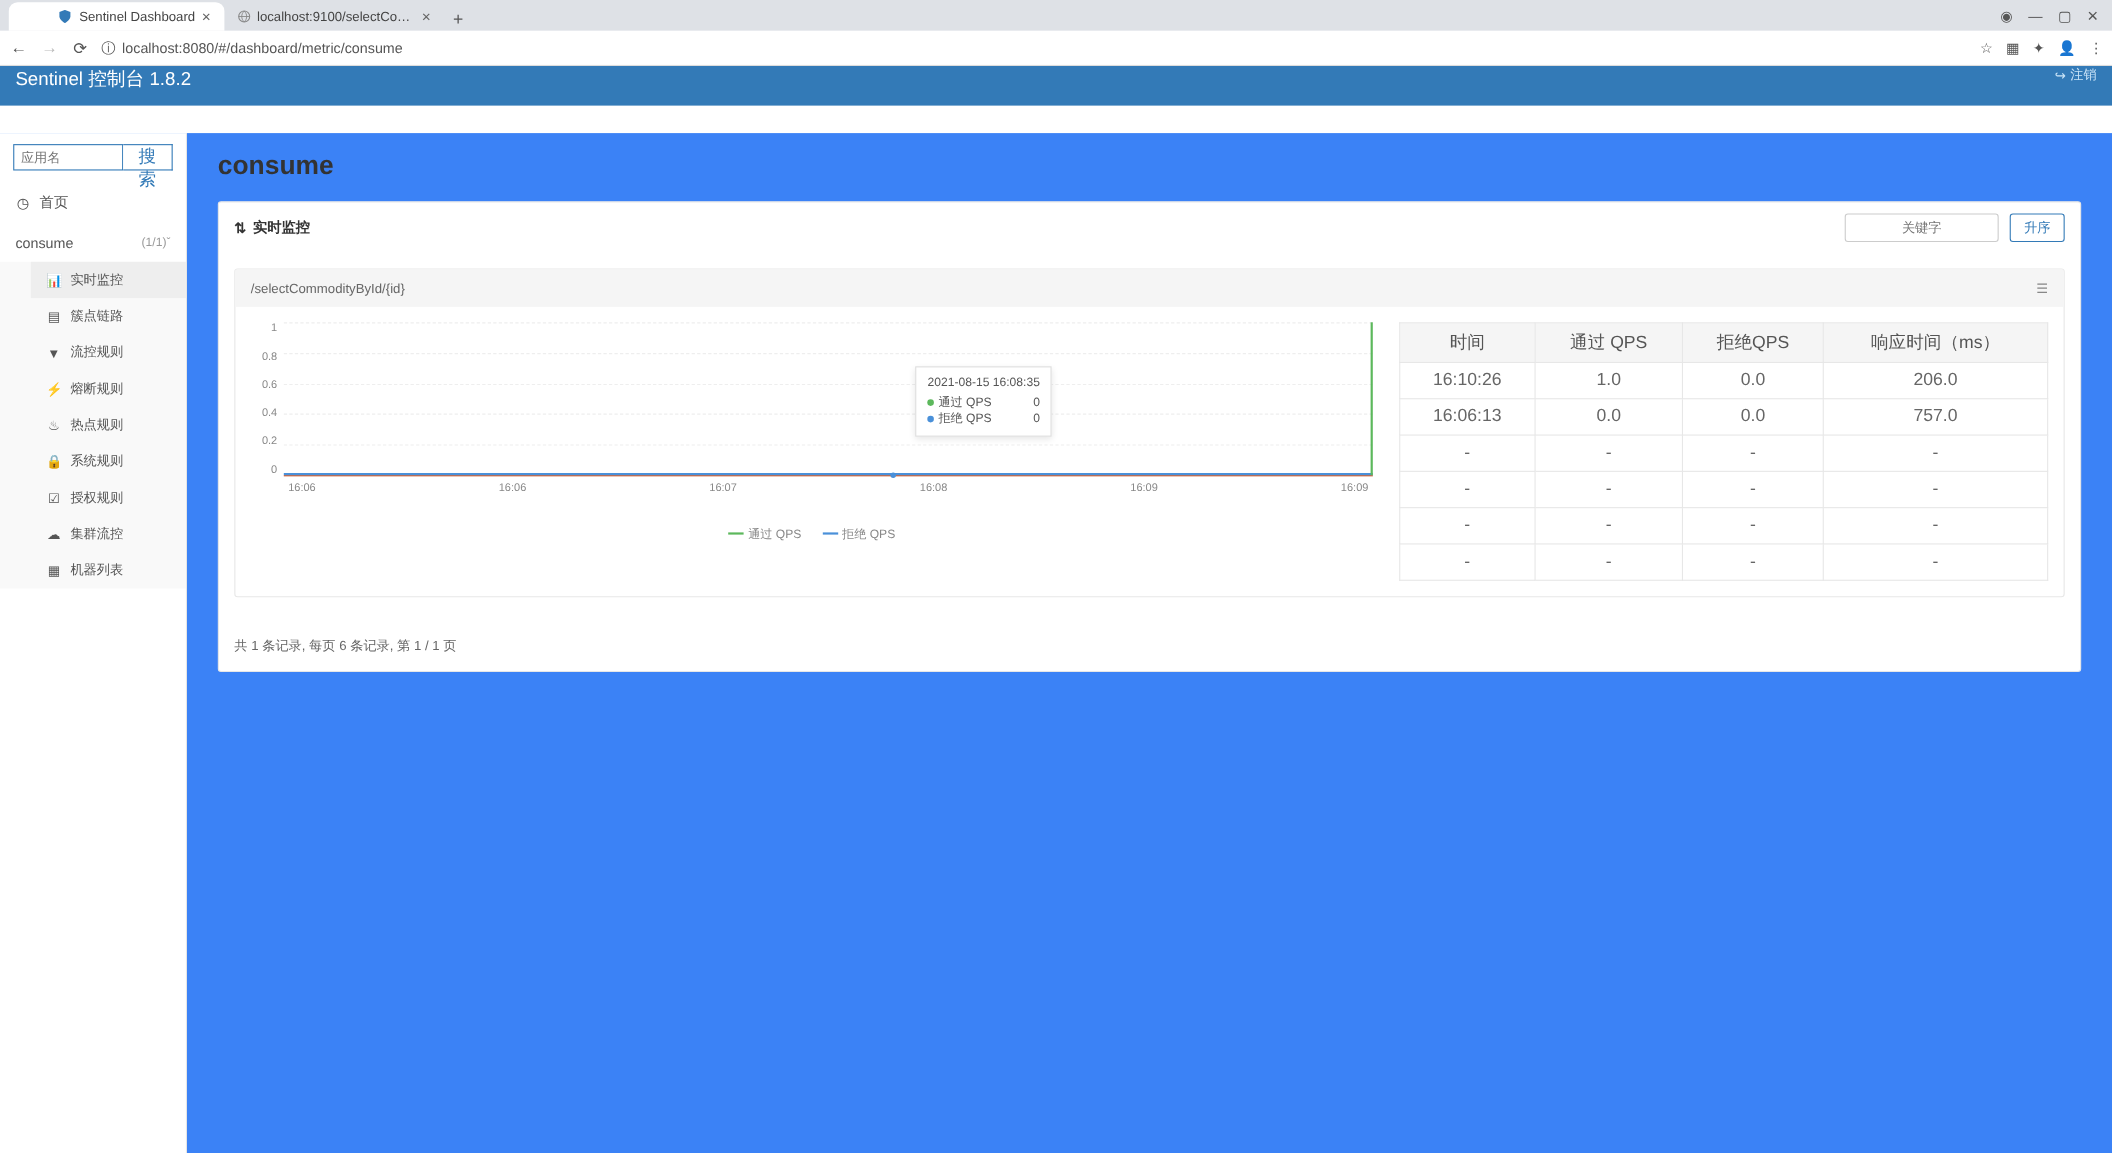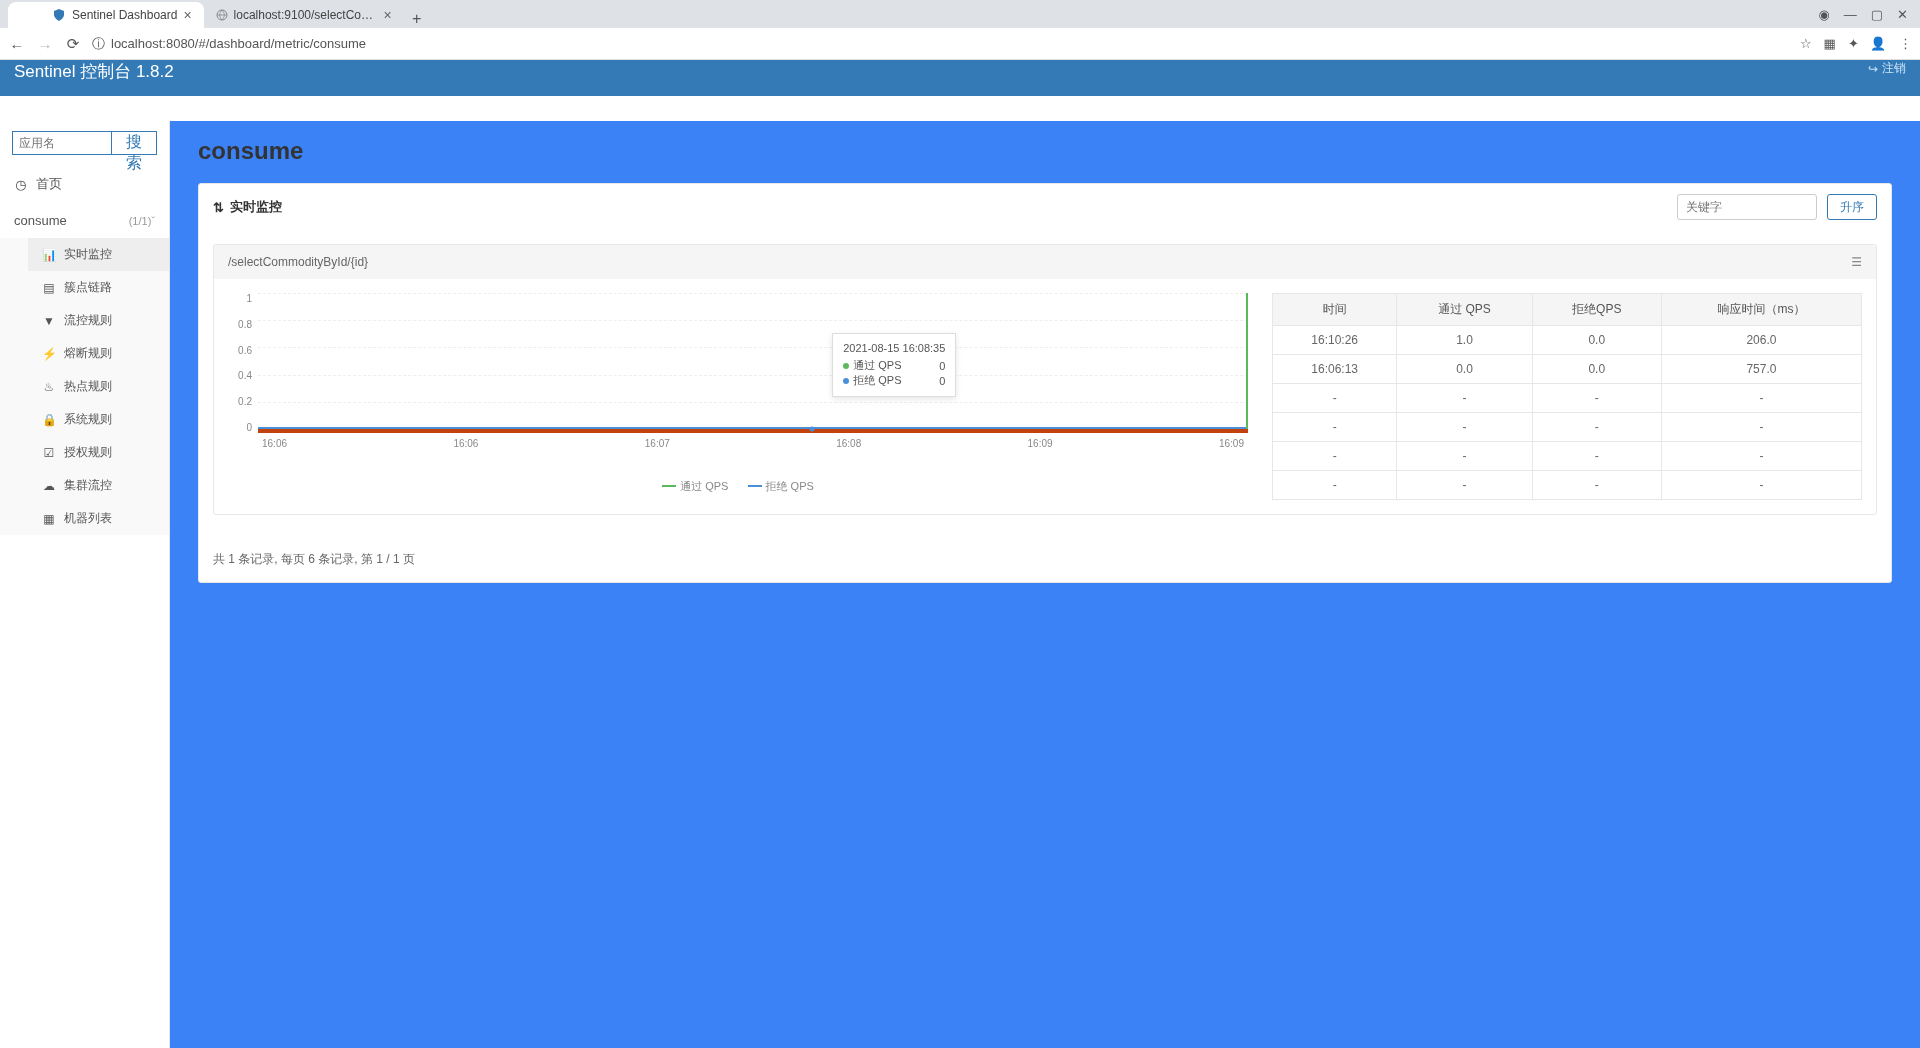--- a/index.html
+++ b/index.html
@@ -42,49 +42,49 @@
 .side-icon { width: 14px; display: inline-block; text-align: center; }
 
 
 .main { flex: 1; padding: 16px 28px; overflow: auto; }
 .page-title { font-size: 24px; font-weight: bold; margin-bottom: 18px; }
 
 .panel { background: #fff; border: 1px solid #e7e7e7; border-radius: 3px; }
 .panel-head { padding: 10px 14px; display: flex; align-items: center; justify-content: space-between; }
 .panel-head-left { display: flex; align-items: center; gap: 6px; font-size: 13px; font-weight: bold; }
 .panel-head-right { display: flex; gap: 10px; align-items: center; }
-.kw-input { height: 26px; width: 140px; border: 1px solid #ccc; border-radius: 3px; padding: 0 8px; font-size: 12px; }
+.kw-input { height: 26px; width: 140px; border: 1px solid #ccc; border-radius: 3px; padding: 0 8px; font-size: 12px; text-align: center; }
 .sort-btn { height: 26px; padding: 0 12px; border: 1px solid #337ab7; background: #fff; color: #337ab7; border-radius: 3px; font-size: 12px; cursor: pointer; }
 
 .panel-body { padding: 14px; }
 .metric-card { border: 1px solid #e7e7e7; border-radius: 3px; }
 .metric-head { background: #f5f5f5; padding: 10px 14px; display: flex; justify-content: space-between; align-items: center; color: #666; font-size: 12px; }
 .menu-icon { cursor: pointer; color: #888; }
 .metric-body { display: flex; padding: 14px; gap: 24px; }
 
 
 .chart-wrap { flex: 1; position: relative; }
 .chart { height: 160px; position: relative; margin-left: 30px; }
 .y-ticks { position: absolute; left: -28px; top: 0; height: 140px; display: flex; flex-direction: column; justify-content: space-between; font-size: 10px; color: #888; text-align: right; width: 22px; }
-.plot { position: absolute; left: 0; top: 0; right: 0; height: 140px; border-bottom: 4px solid #c2410c; }
+.plot { position: absolute; left: 0; top: 0; right: 0; height: 140px; border-bottom: 1px solid #c2410c; }
 .grid-line { position: absolute; left: 0; right: 0; border-top: 1px dashed #eee; }
 .x-ticks { position: absolute; left: 0; right: 0; top: 145px; display: flex; justify-content: space-between; font-size: 10px; color: #888; padding: 0 4px; }
 .zero-line { position: absolute; left: 0; right: 0; bottom: 0; border-top: 2px solid #4a90d9; }
 .green-end { position: absolute; right: 0; top: 0; bottom: 0; width: 2px; background: #5cb85c; }
 .point { position: absolute; width: 5px; height: 5px; background: #4a90d9; border-radius: 50%; transform: translate(-50%, 50%); }
 .tooltip { position: absolute; background: #fff; border: 1px solid #ddd; box-shadow: 0 2px 6px rgba(0,0,0,0.1); padding: 8px 10px; font-size: 11px; color: #555; }
 .tooltip-row { display: flex; justify-content: space-between; gap: 20px; align-items: center; }
 .dot { width: 6px; height: 6px; border-radius: 50%; display: inline-block; margin-right: 4px; }
 .legend { text-align: center; font-size: 11px; color: #888; margin-top: 24px; }
 .legend-item { display: inline-flex; align-items: center; gap: 4px; margin: 0 8px; }
 .legend-line { width: 14px; height: 2px; display: inline-block; }
 
 
 .tbl-wrap { width: 590px; }
-table { width: 100%; border-collapse: collapse; font-size: 12px; }
+table { width: 100%; border-collapse: collapse; font-size: 16px; }
 th, td { border: 1px solid #e7e7e7; padding: 7px 10px; text-align: center; }
 th { background: #f5f5f5; color: #555; font-weight: normal; }
 td { color: #666; }
 
 .pager { text-align: left; font-size: 12px; color: #666; margin-top: 36px; padding-right: 6px; }
 </style>
 </head>
 <body>
 
 <div class="browser-top">

